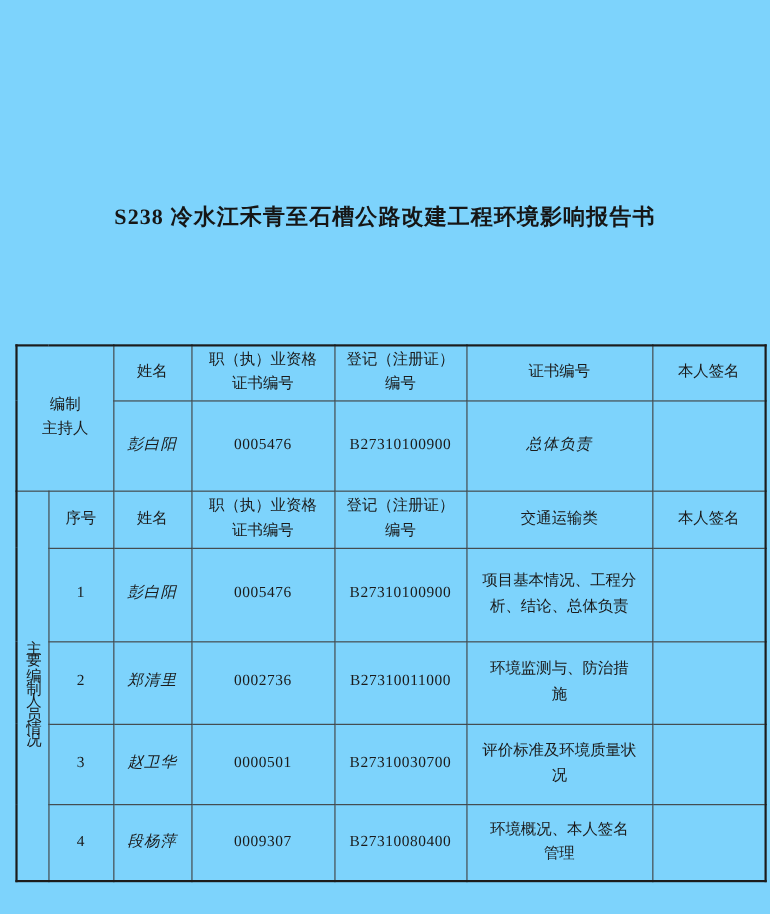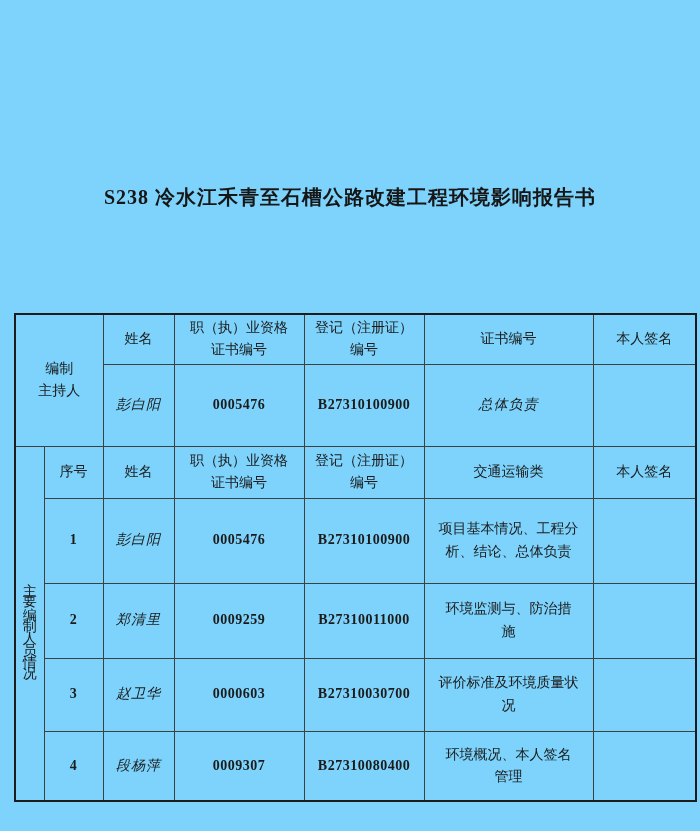--- a/index.html
+++ b/index.html
@@ -47,21 +47,21 @@
     vertical-align: middle;
     font-size: 14px;
     white-space: pre-line;
     line-height: 1.6;
     color: #1b1b1b;
     overflow: hidden;
   }
   td.cell-label { font-size: 14px; line-height: 1.9; }
   td.cell-header { font-size: 14px; line-height: 1.55; }
   td.cell-name { font-size: 15px; letter-spacing: 1px; font-style: italic; }
-  td.cell-num { font-size: 15px; letter-spacing: 0.5px; font-weight: bold; }
+  td.cell-num { font-size: 15px; letter-spacing: 0.5px; }
   td.cell-content { font-size: 14px; line-height: 1.95; padding: 12px 4px; }
   td.cell-vertical { padding: 0; }
   .vtext {
     display: inline-block;
     writing-mode: vertical-lr;
     text-orientation: upright;
     letter-spacing: 12px;
     font-size: 14px;
     line-height: 27px;
   }
@@ -123,31 +123,31 @@
       <td class="cell-num">0005476</td>
       <td class="cell-num">B27310100900</td>
       <td class="cell-content">项目基本情况、工程分
 析、结论、总体负责</td>
       <td></td>
     </tr>
 
     <tr style="height:75px">
       <td class="cell-num">2</td>
       <td class="cell-name">郑清里</td>
-      <td class="cell-num">0009259</td>
+      <td class="cell-num">0002736</td>
       <td class="cell-num">B27310011000</td>
       <td class="cell-content">环境监测与、防治措
 施</td>
       <td></td>
     </tr>
 
     <tr style="height:73px">
       <td class="cell-num">3</td>
       <td class="cell-name">赵卫华</td>
-      <td class="cell-num">0000603</td>
+      <td class="cell-num">0000501</td>
       <td class="cell-num">B27310030700</td>
       <td class="cell-content">评价标准及环境质量状
 况</td>
       <td></td>
     </tr>
 
     <tr style="height:70px">
       <td class="cell-num">4</td>
       <td class="cell-name">段杨萍</td>
       <td class="cell-num">0009307</td>

